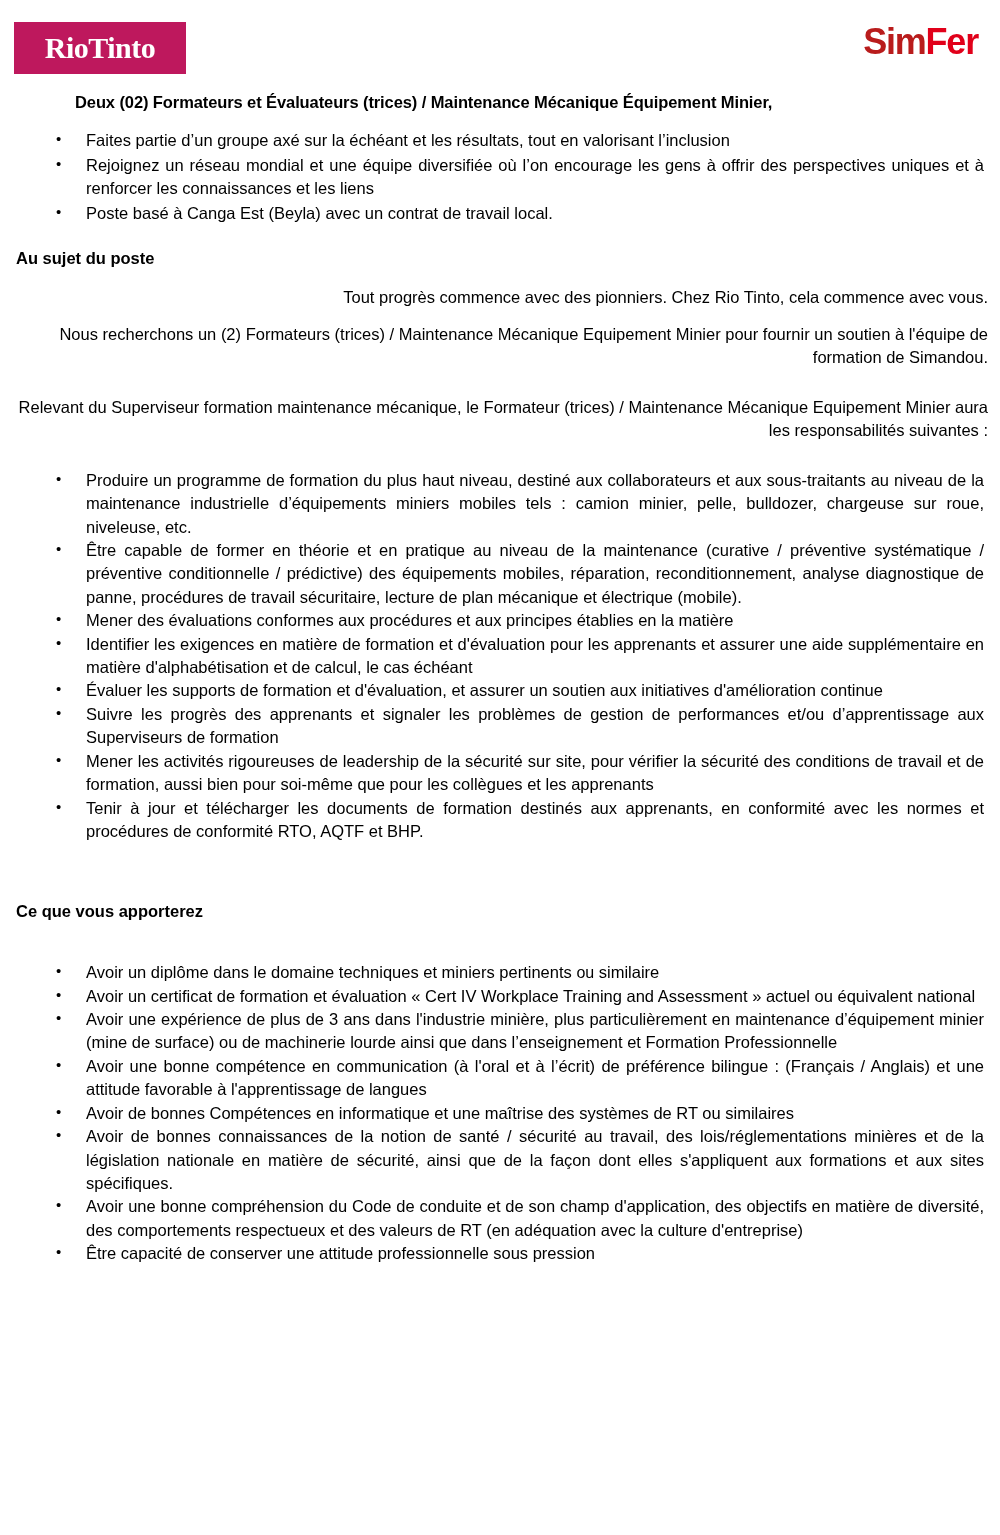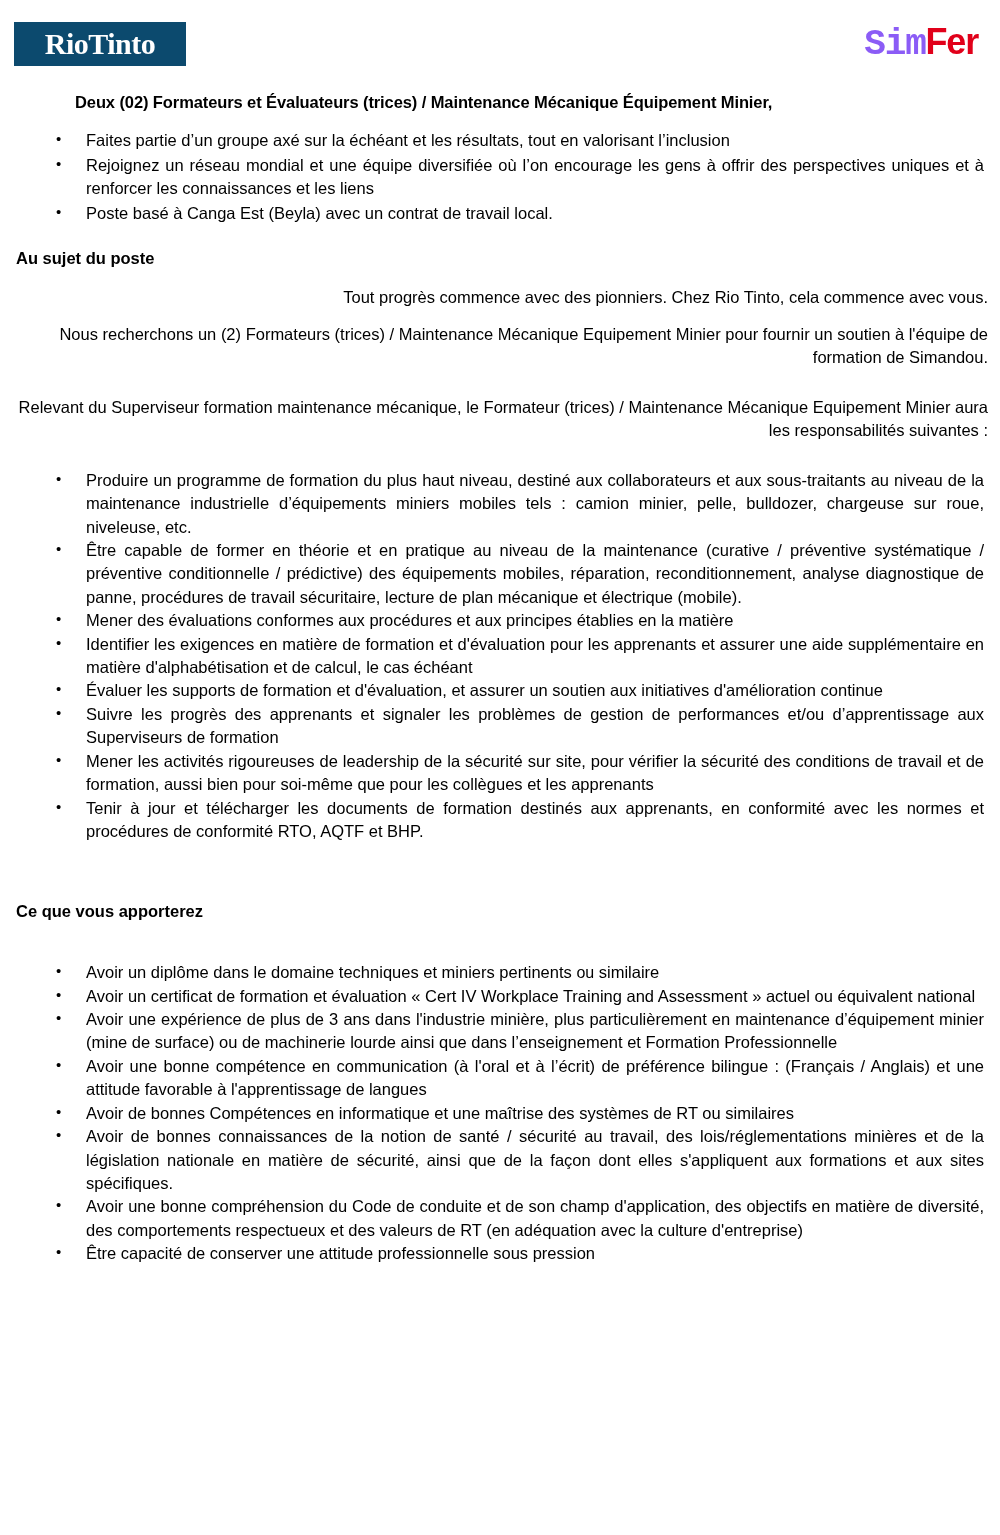--- a/index.html
+++ b/index.html
@@ -24,22 +24,22 @@
   .header {
     position: relative;
     height: 92px;
     width: 100%;
   }
   .logo-riotinto {
     position: absolute;
     left: 14px;
     top: 22px;
     width: 172px;
-    height: 44px;
-    background: #0c4a6e;
+    height: 52px;
+    background: #be185d;
     display: flex;
     align-items: center;
     justify-content: center;
   }
   .logo-riotinto-text {
     font-family: "Liberation Serif", serif;
     font-weight: bold;
     font-size: 30px;
     color: #ffffff;
     letter-spacing: -0.5px;
@@ -48,21 +48,21 @@
   .logo-simfer {
     position: absolute;
     right: 22px;
     top: 24px;
     font-family: "Liberation Sans", sans-serif;
     font-weight: bold;
     font-size: 36px;
     line-height: 1;
     letter-spacing: -1.2px;
   }
-  .simfer-sim { color: #8b5cf6; font-family: Liberation Mono, monospace; }
+  .simfer-sim { color: #b91c1c; }
   .simfer-fer { color: #E1001A; }
 
   
   .content {
     position: relative;
     padding: 0 12px 0 16px;
     box-sizing: border-box;
   }
 
   .job-title {

